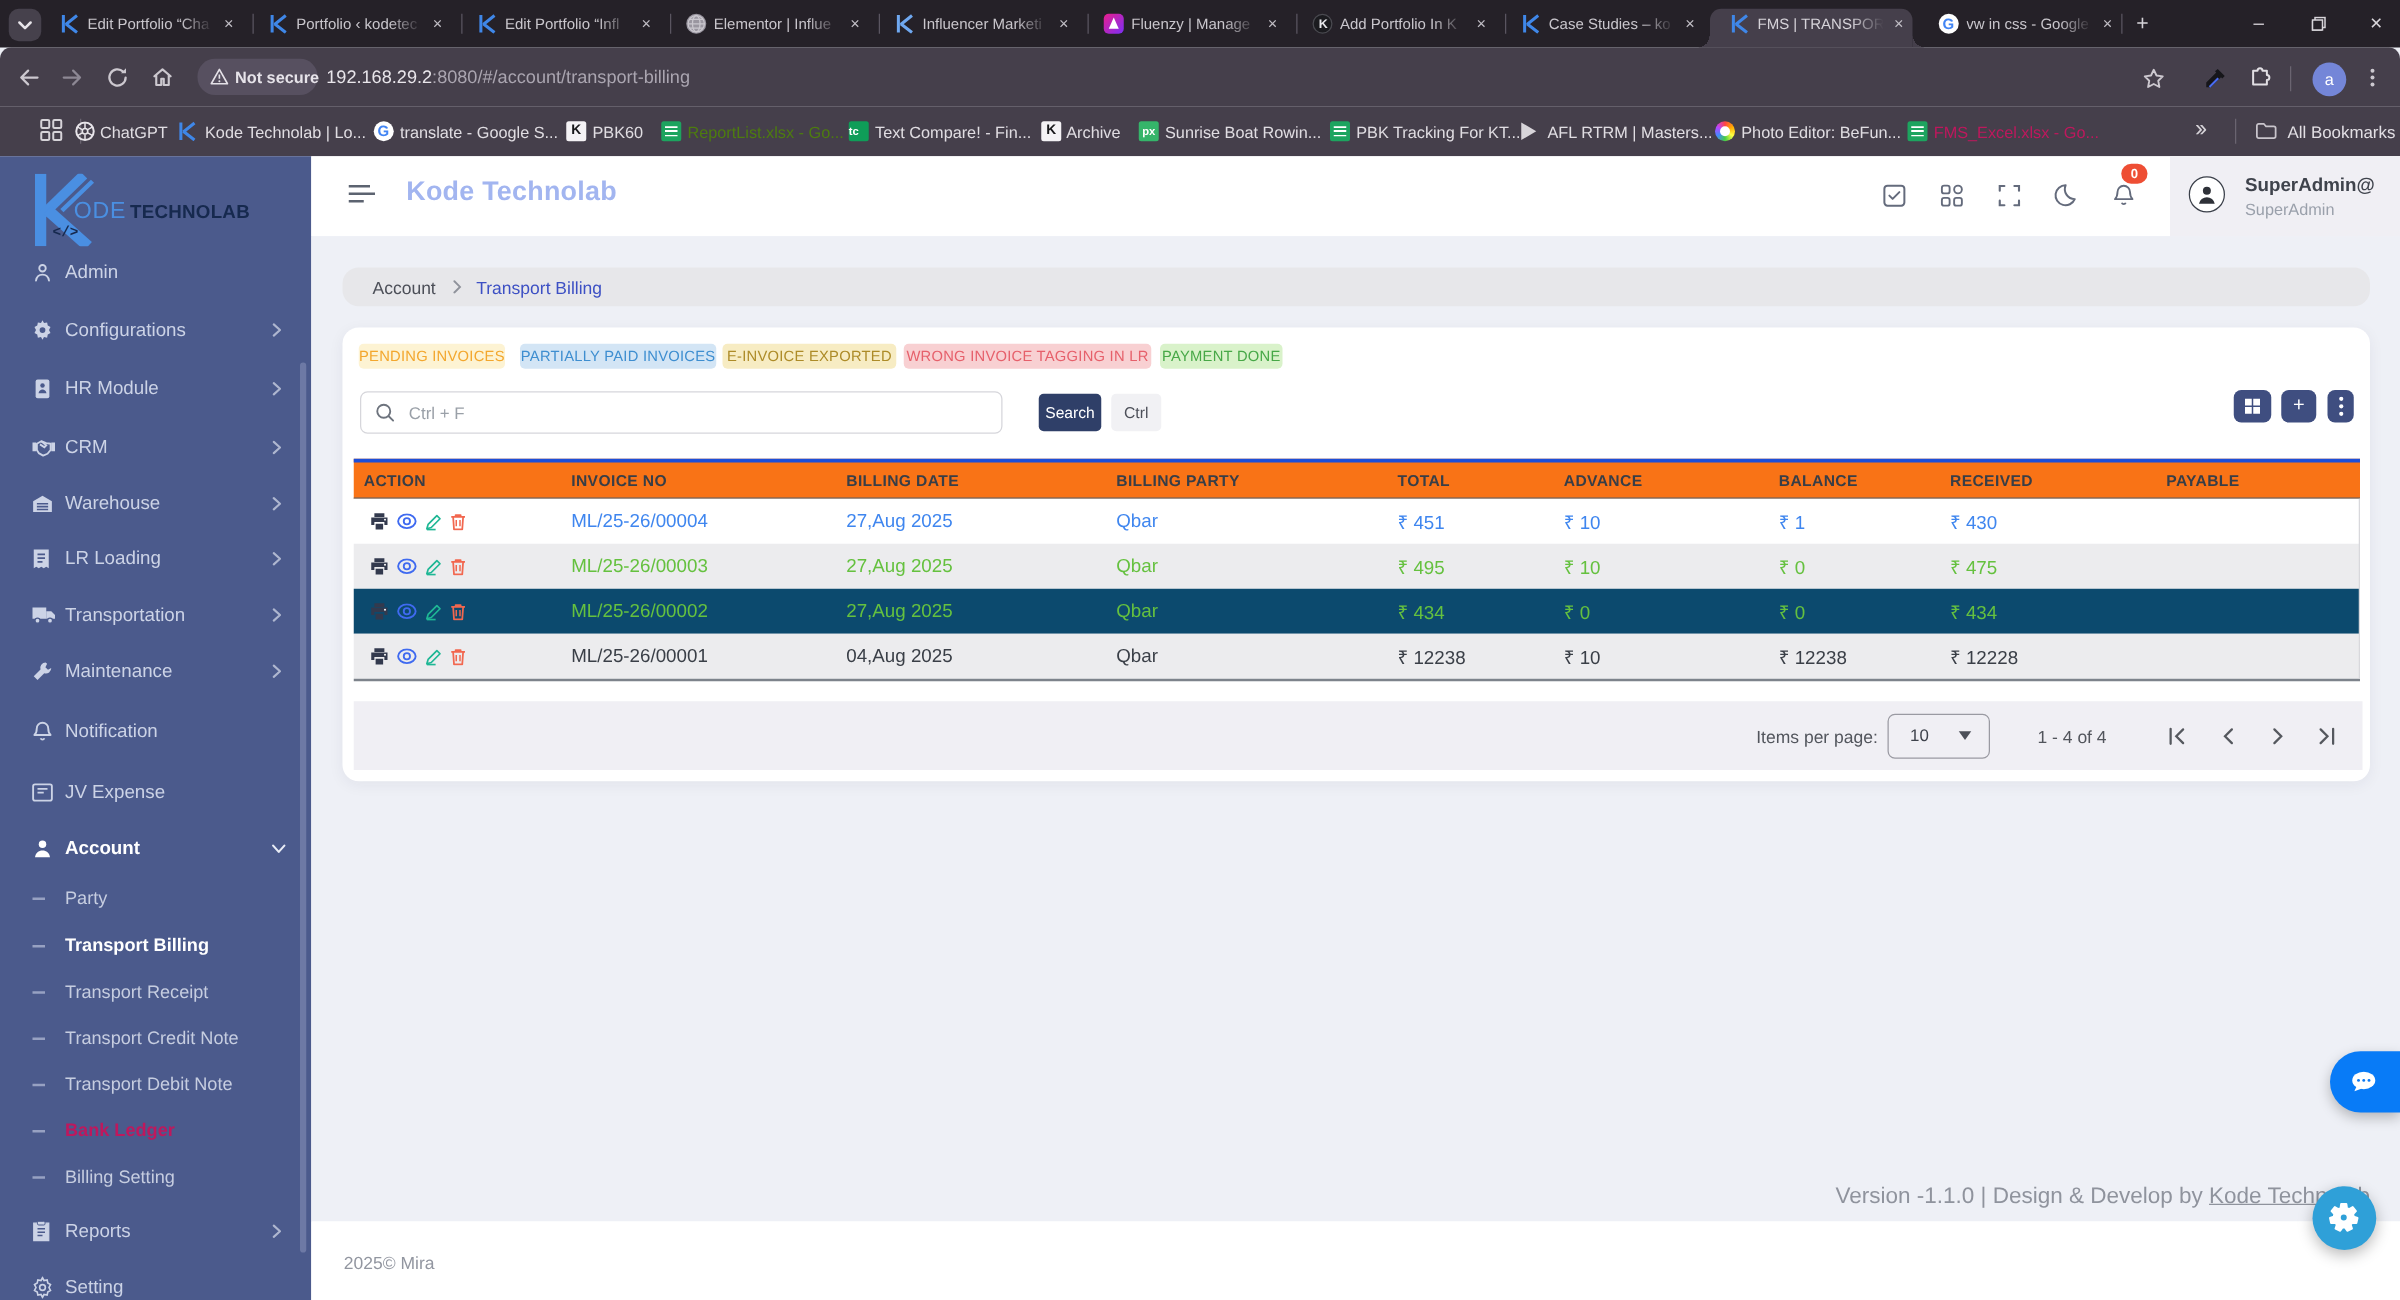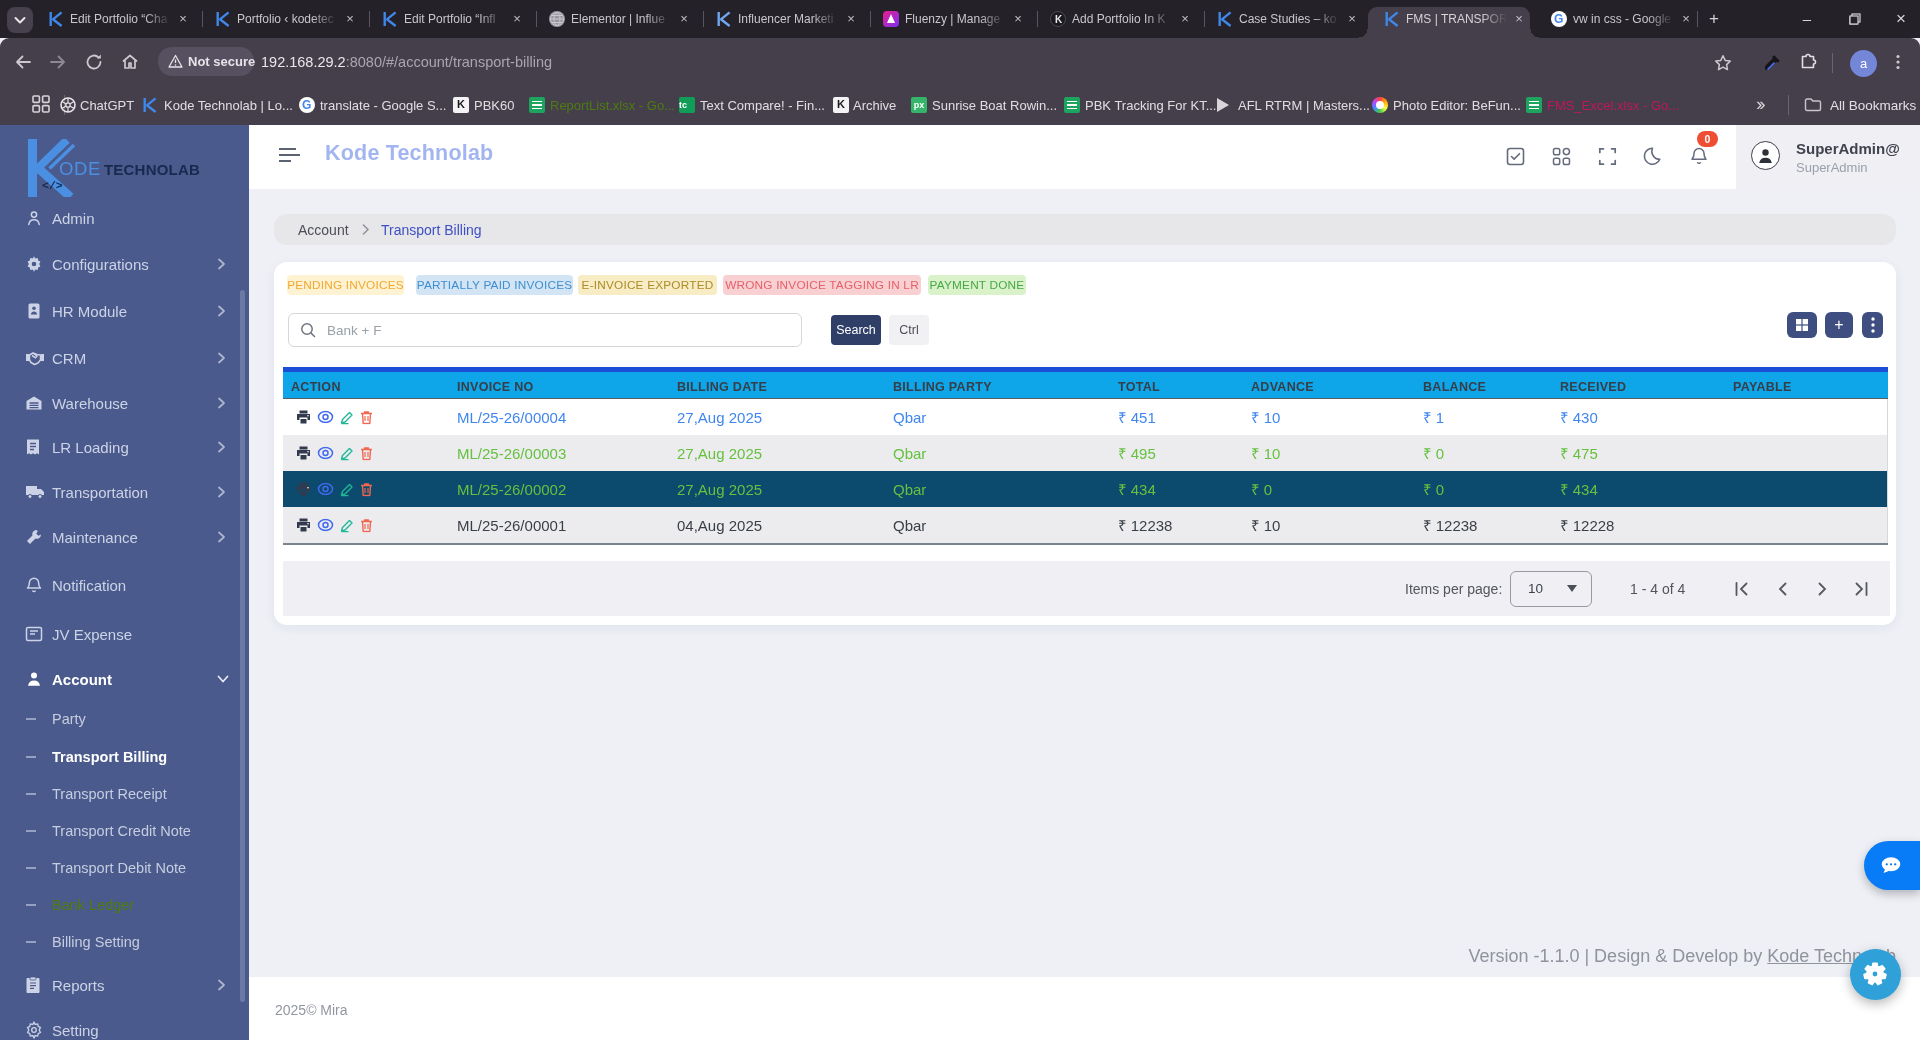--- a/index.html
+++ b/index.html
@@ -26,21 +26,21 @@
 .mchev{position:absolute;left:217px;top:50%;transform:translateY(-50%)}
 .mdash{position:absolute;left:26px;top:50%;width:10px;height:2px;background:#97a1c2;transform:translateY(-50%)}
 .sub .mtext{font-size:14.5px}
 
 #crumb{position:absolute;left:274px;top:214px;width:1622px;height:31px;background:#e7e7ea;border-radius:13px}
 #card{position:absolute;left:274px;top:262px;width:1622px;height:363px;background:#fff;border-radius:13px;box-shadow:0 3px 12px rgba(40,40,60,.06)}
 .chip{position:absolute;top:275px;height:20px;border-radius:4px;font-size:11.8px;font-weight:400;letter-spacing:.2px;display:flex;align-items:center;justify-content:center;white-space:nowrap}
 #searchbox{position:absolute;left:288px;top:313px;width:514px;height:34px;background:#fff;border:1px solid #d6d6db;border-radius:6px}
 .btn{position:absolute;display:flex;align-items:center;justify-content:center;border-radius:4px;font-size:12.5px}
 
-#thead{position:absolute;left:283px;top:367px;width:1605px;height:32px;background:#0ea5e9;border-top:5px solid #1d4ed8;border-bottom:1px solid #595e66}
+#thead{position:absolute;left:283px;top:367px;width:1605px;height:32px;background:#f97316;border-top:3px solid #1d4ed8;border-bottom:1px solid #595e66}
 .th{position:absolute;top:8px;font-size:12.5px;font-weight:700;color:#383e47;letter-spacing:.3px}
 .trow{position:absolute;left:283px;width:1605px;height:36px;font-size:15px}
 .cell{position:absolute;top:50%;transform:translateY(-50%);white-space:nowrap}
 .aicons{position:absolute;left:13px;top:50%;transform:translateY(-50%);display:flex;gap:6px;align-items:center}
 #tbottom{position:absolute;left:283px;top:543px;width:1605px;height:2px;background:#7d838b}
 #pagerow{position:absolute;left:283px;top:561px;width:1607px;height:55px;background:#f0eff4;font-size:14px;color:#52555c}
 
 #chatfab{position:absolute;left:1864px;top:841px;width:56px;height:49px;background:#087bf7;border-radius:25px 0 0 25px;box-shadow:0 4px 10px rgba(0,0,0,.25)}
 #gearfab{position:absolute;left:1850px;top:949px;width:51px;height:51px;background:#2fa0d8;border-radius:50%;box-shadow:0 4px 12px rgba(0,0,0,.28)}
 </style></head>
@@ -402,21 +402,21 @@
         <div class="mtext">Transport Receipt</div>
       </div>
 <div class="mitem sub" style="top:819px;color:#c6cde0;font-weight:400">
         <div class="mdash"></div>
         <div class="mtext">Transport Credit Note</div>
       </div>
 <div class="mitem sub" style="top:856px;color:#c6cde0;font-weight:400">
         <div class="mdash"></div>
         <div class="mtext">Transport Debit Note</div>
       </div>
-<div class="mitem sub" style="top:893px;color:#4d7c0f;font-weight:400">
+<div class="mitem sub" style="top:893px;color:#be185d;font-weight:700">
         <div class="mdash"></div>
         <div class="mtext">Bank Ledger</div>
       </div>
 <div class="mitem sub" style="top:930px;color:#c6cde0;font-weight:400">
         <div class="mdash"></div>
         <div class="mtext">Billing Setting</div>
       </div>
 <div class="abs" style="left:240px;top:290px;width:5px;height:712px;background:#6d79a5;border-radius:3px"></div>
 </div>
 <div id="appheader"></div>
@@ -472,21 +472,21 @@
 <div class="chip" style="left:287px;width:117px;background:#fdf3d3;color:#f3a72e">PENDING INVOICES</div>
 <div class="chip" style="left:416px;width:157px;background:#d3e5f5;color:#3e8ed0">PARTIALLY PAID INVOICES</div>
 <div class="chip" style="left:578px;width:139px;background:#f7ecc3;color:#ad8b28">E-INVOICE EXPORTED</div>
 <div class="chip" style="left:723px;width:198px;background:#f8d0d2;color:#e6606b">WRONG INVOICE TAGGING IN LR</div>
 <div class="chip" style="left:928px;width:98px;background:#d9f2ca;color:#47a847">PAYMENT DONE</div>
 <div id="searchbox"></div>
 <svg class="abs" style="left:300px;top:322px" width="16" height="16" viewBox="0 0 16 16">
         <circle cx="7" cy="7" r="5.2" fill="none" stroke="#6e747e" stroke-width="1.5"></circle>
         <path d="M11 11l3.5 3.5" stroke="#6e747e" stroke-width="1.5" stroke-linecap="round"></path>
       </svg>
-<div class="abs" style="left:327px;top:323px;font-size:13.5px;color:#9aa0a8">Bank + F</div>
+<div class="abs" style="left:327px;top:323px;font-size:13.5px;color:#9aa0a8">Ctrl + F</div>
 <div class="btn" style="left:831px;top:315px;width:50px;height:30px;background:#2f3f68;color:#fff">Search</div>
 <div class="btn" style="left:889px;top:315px;width:40px;height:30px;background:#f1f1f4;color:#4c4f58">Ctrl</div>
 <div class="btn" style="left:1787px;top:312px;width:30px;height:26px;background:#3f4e80;border-radius:6px">
         <svg width="14" height="14" viewBox="0 0 14 14">
           <g fill="#fff">
             <rect x="1" y="1" width="5.4" height="5.4"></rect>
             <rect x="7.6" y="1" width="5.4" height="5.4"></rect>
             <rect x="1" y="7.6" width="5.4" height="5.4"></rect>
             <rect x="7.6" y="7.6" width="5.4" height="5.4"></rect>
           </g>

